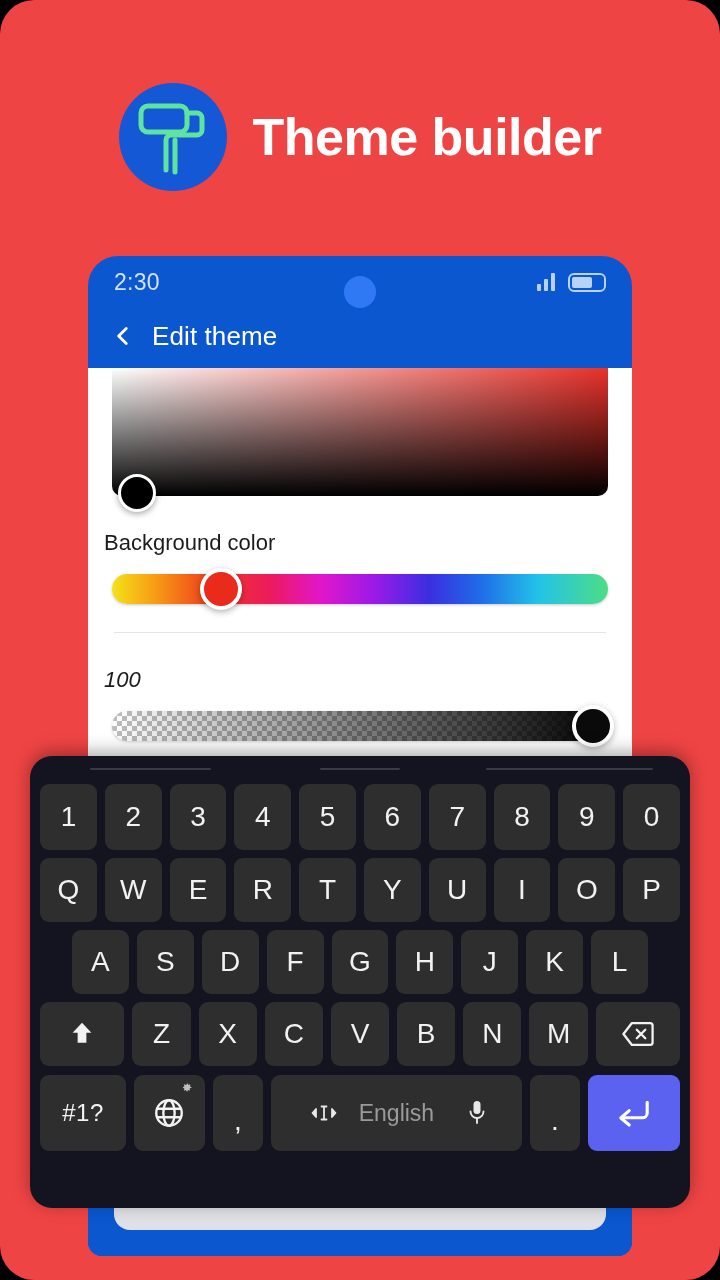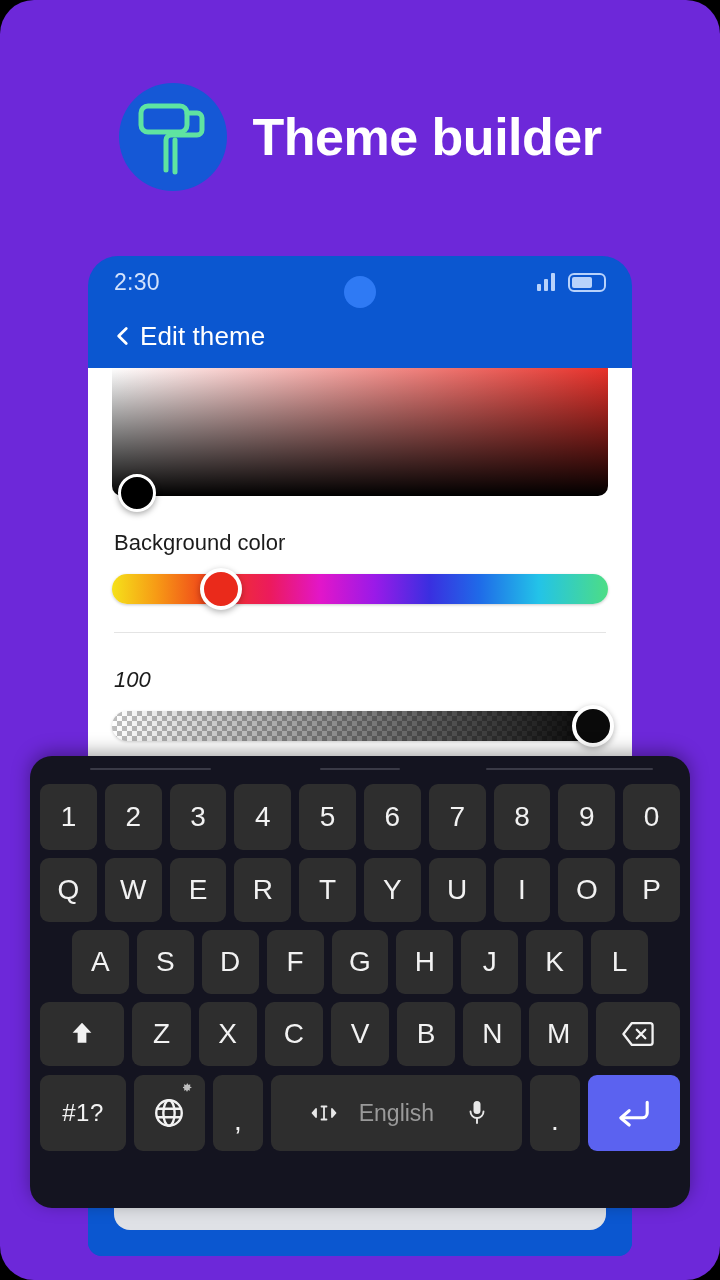--- a/index.html
+++ b/index.html
@@ -7,21 +7,21 @@
     width: 720px; height: 1280px;
     background: #000;
     font-family: "Liberation Sans", sans-serif;
     overflow: hidden;
   }
 
   
   .promo {
     position: absolute;
     inset: 0;
-    background: #6d28d9;
+    background: #ef4444;
     border-radius: 34px;
     overflow: hidden;
   }
 
   
   .promo-header {
     position: absolute;
     left: 0; top: 72px;
     width: 720px; height: 130px;
     display: flex;
@@ -90,21 +90,21 @@
     border-radius: 6px;
     padding: 2px;
   }
   .batt > span { display: block; height: 100%; width: 68%; background: #b8d2fb; border-radius: 2px; }
 
   
   .appbar {
     height: 56px;
     display: flex;
     align-items: center;
-    gap: 4px;
+    gap: 16px;
     padding: 0 24px 0 22px;
   }
   .back-chevron { width: 26px; height: 26px; flex: none; }
   .appbar-title { font-size: 26px; color: #ffffff; letter-spacing: 0.1px; }
 
   
   .sheet {
     position: absolute;
     left: 0; top: 112px;
     width: 544px; height: 640px;
@@ -128,21 +128,21 @@
     border-radius: 50%;
     background: #000000;
     border: 3px solid #ffffff;
     box-shadow: 0 2px 6px rgba(0,0,0,.35);
   }
 
   .row-label {
     display: flex;
     align-items: center;
     justify-content: space-between;
-    padding: 0 26px;
+    padding: 0 16px;
     margin-top: 34px;
   }
   .row-label .lab { font-size: 22px; color: #1b1b1b; }
   .row-label .val { font-size: 22px; color: #1b1b1b; font-style: italic; }
 
   .slider-track {
     position: relative;
     margin: 18px 24px 0;
     height: 30px;
     border-radius: 15px;

